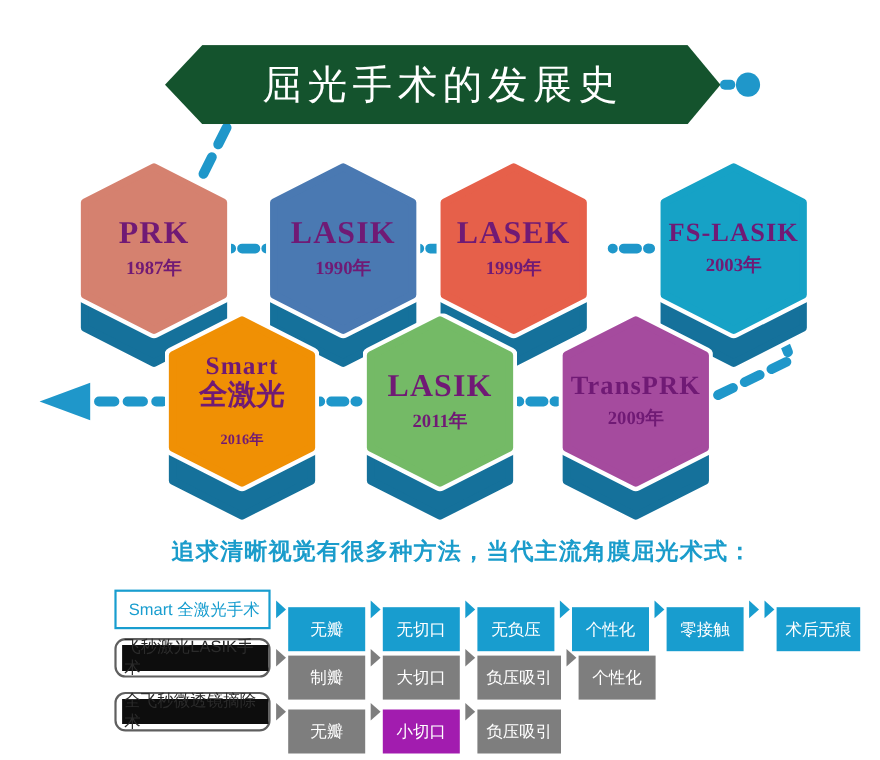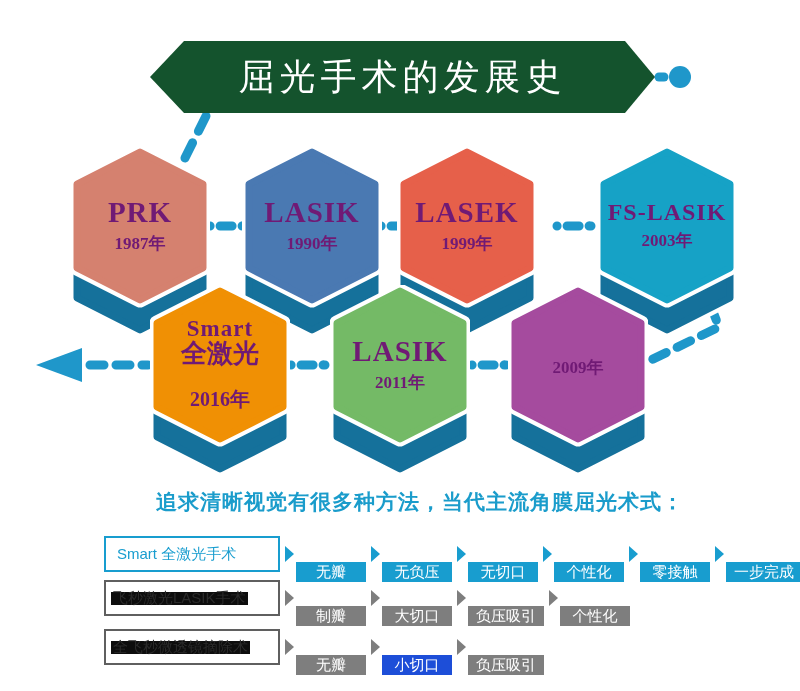--- a/index.html
+++ b/index.html
@@ -19,42 +19,42 @@
   .hex{position:absolute;width:140px;height:192px;}
   .hex svg{position:absolute;left:0;top:0;}
   .hex-label{position:absolute;left:0;top:0;width:140px;height:160px;
              display:flex;flex-direction:column;align-items:center;justify-content:center;
              color:#701a75;font-weight:bold;text-align:center;font-family:Liberation Serif, serif;}
   .hex-name{font-size:29px;line-height:1.04;letter-spacing:1px;white-space:nowrap;}
   .hex.small-name .hex-name{font-size:24px;}
   .hex.smart .hex-name{font-size:23px;}
   .hex-name2{font-size:26px;line-height:1.04;font-weight:bold;}
   .hex-year{font-size:17px;margin-top:5px;font-weight:bold;}
-  .hex.smart .hex-year{margin-top:19px;font-size:20px;}
+  .hex.smart .hex-year{margin-top:19px;font-size:13px;}
 
   
   .caption{margin-top:7px;height:30px;line-height:30px;text-align:center;
            font-size:21px;font-weight:600;letter-spacing:1px;}
 
   
   .therapy-table{margin:19px 0 0 104px;}
   .trow{display:flex;align-items:center;gap:5px;height:36px;}
   .trow.r1{margin-bottom:8px;}
   .trow.r2{margin-bottom:13px;}
-  .tlabel{box-sizing:border-box;width:176px;height:36px;flex:0 0 auto;
+  .tlabel{box-sizing:border-box;width:142px;height:36px;flex:0 0 auto;
           display:flex;align-items:center;background:#fff;
           border:2px solid currentColor;padding-left:11px;font-size:15px;}
-  .trow.gray .tlabel{padding-left:5px;}
+  .trow.gray .tlabel{padding-left:5px;border-radius:10px;}
   .struck{color:#2b2b2b;padding:1px 2px;
           background:linear-gradient(to bottom,transparent 21%,#0d0d0d 21%,#0d0d0d 79%,transparent 79%);}
   .tag-unit{display:flex;align-items:center;gap:2px;}
   .sep{width:0;height:0;border-top:8px solid transparent;border-bottom:8px solid transparent;
        border-left:9px solid currentColor;}
   .tag{display:inline-flex;align-items:center;justify-content:center;
-       min-width:54px;height:20px;padding:0 8px;color:#fff;font-size:15px;white-space:nowrap;margin-top:36px;}
+       min-width:54px;height:40px;padding:0 8px;color:#fff;font-size:15px;white-space:nowrap;margin-top:36px;}
 </style>
 </head>
 <body>
 
 <div class="stage">
 
   <div class="graphic">
 
     <svg class="connectors" viewBox="0 0 800 480" width="800" height="480">
       <g fill="none" stroke-width="9" stroke-linecap="round" stroke-linejoin="round" stroke="#1f97ca">
@@ -170,57 +170,57 @@
     <div class="hex small-name" style="left:508px;top:285px">
       <svg viewBox="0 0 140 192" width="140" height="192">
         <g stroke-linejoin="round">
           <polygon points="70,6 133,38 133,122 70,154 7,122 7,38" transform="translate(0,30)" fill="#fff" stroke="#fff" stroke-width="15"></polygon>
           <polygon points="70,6 133,38 133,122 70,154 7,122 7,38" transform="translate(0,30)" stroke-width="7" fill="#15719b" stroke="#15719b"></polygon>
           <polygon points="70,6 133,38 133,122 70,154 7,122 7,38" fill="#fff" stroke="#fff" stroke-width="15"></polygon>
           <polygon points="70,6 133,38 133,122 70,154 7,122 7,38" stroke-width="7" fill="#a54b9e" stroke="#a54b9e"></polygon>
         </g>
       </svg>
       <div class="hex-label">
+        <div class="hex-name">TransPRK</div>
         <div class="hex-year">2009年</div>
       </div>
     </div>
 
   </div>
 
   <div class="caption" style="color: rgb(26, 156, 203); padding-left: 40px;">追求清晰视觉有很多种方法，当代主流角膜屈光术式：</div>
 
   <div class="therapy-table">
 
     <div class="trow r1" style="color: rgb(24, 157, 207);">
       <div class="tlabel">
         <span>Smart 全激光手术</span>
       </div>
       <div class="tag-unit">
           <i class="sep"></i>
           <span class="tag" style="background: rgb(24, 157, 207);">无瓣</span>
         </div>
       <div class="tag-unit">
           <i class="sep"></i>
+          <span class="tag" style="background: rgb(24, 157, 207);">无切口</span>
+        </div>
+      <div class="tag-unit">
+          <i class="sep"></i>
           <span class="tag" style="background: rgb(24, 157, 207);">无负压</span>
         </div>
       <div class="tag-unit">
           <i class="sep"></i>
-          <span class="tag" style="background: rgb(24, 157, 207);">无切口</span>
-        </div>
-      <div class="tag-unit">
-          <i class="sep"></i>
           <span class="tag" style="background: rgb(24, 157, 207);">个性化</span>
         </div>
       <div class="tag-unit">
           <i class="sep"></i>
           <span class="tag" style="background: rgb(24, 157, 207);">零接触</span>
         </div>
       <div class="tag-unit">
           <i class="sep"></i>
-          <span class="tag" style="background: rgb(24, 157, 207);">一步完成</span>
         </div>
       <div class="tag-unit">
           <i class="sep"></i>
           <span class="tag" style="background: rgb(24, 157, 207);">术后无痕</span>
         </div>
     </div>
 
     <div class="trow r2 gray" style="color: rgb(126, 126, 126);">
       <div class="tlabel" style="border-color: rgb(95, 95, 95);">
         <span class="struck">飞秒激光LASIK手术</span>
@@ -246,21 +246,21 @@
     <div class="trow r3 gray" style="color: rgb(126, 126, 126);">
       <div class="tlabel" style="border-color: rgb(95, 95, 95);">
         <span class="struck">全飞秒微透镜摘除术</span>
       </div>
       <div class="tag-unit">
           <i class="sep"></i>
           <span class="tag" style="background: rgb(126, 126, 126);">无瓣</span>
         </div>
       <div class="tag-unit">
           <i class="sep"></i>
-          <span class="tag" style="background: #1d4ed8;">小切口</span>
+          <span class="tag" style="background: #a21caf;">小切口</span>
         </div>
       <div class="tag-unit">
           <i class="sep"></i>
           <span class="tag" style="background: rgb(126, 126, 126);">负压吸引</span>
         </div>
     </div>
 
   </div>
 
 </div>

